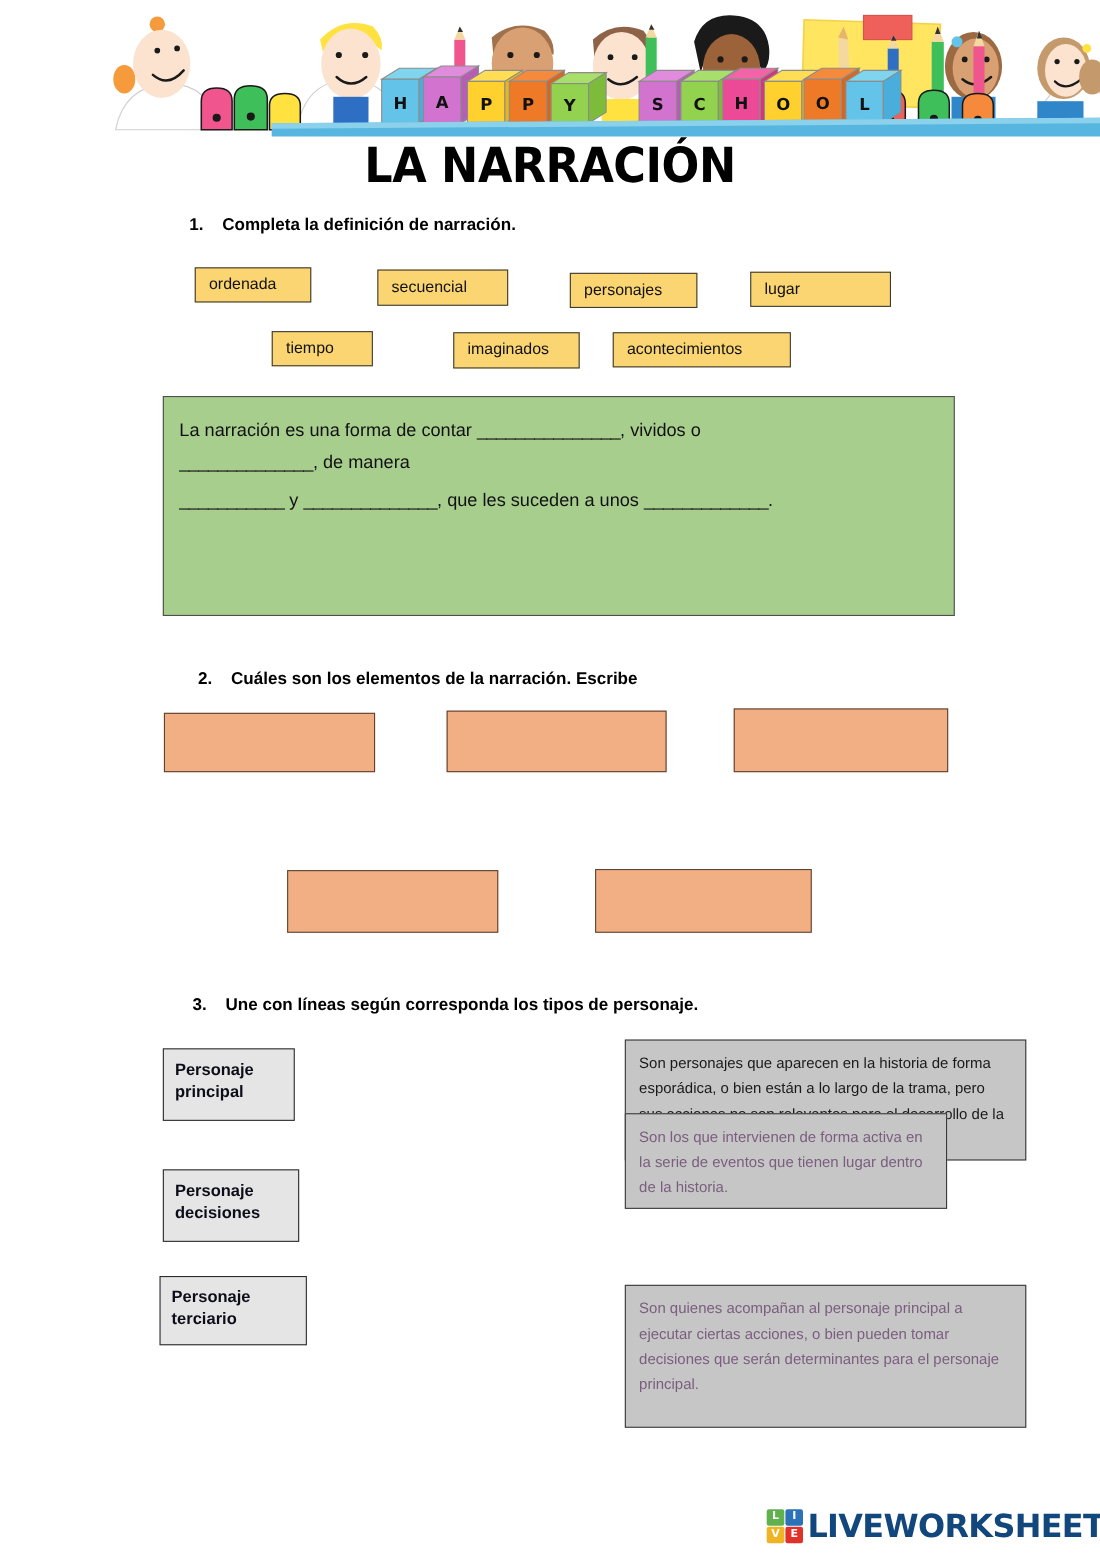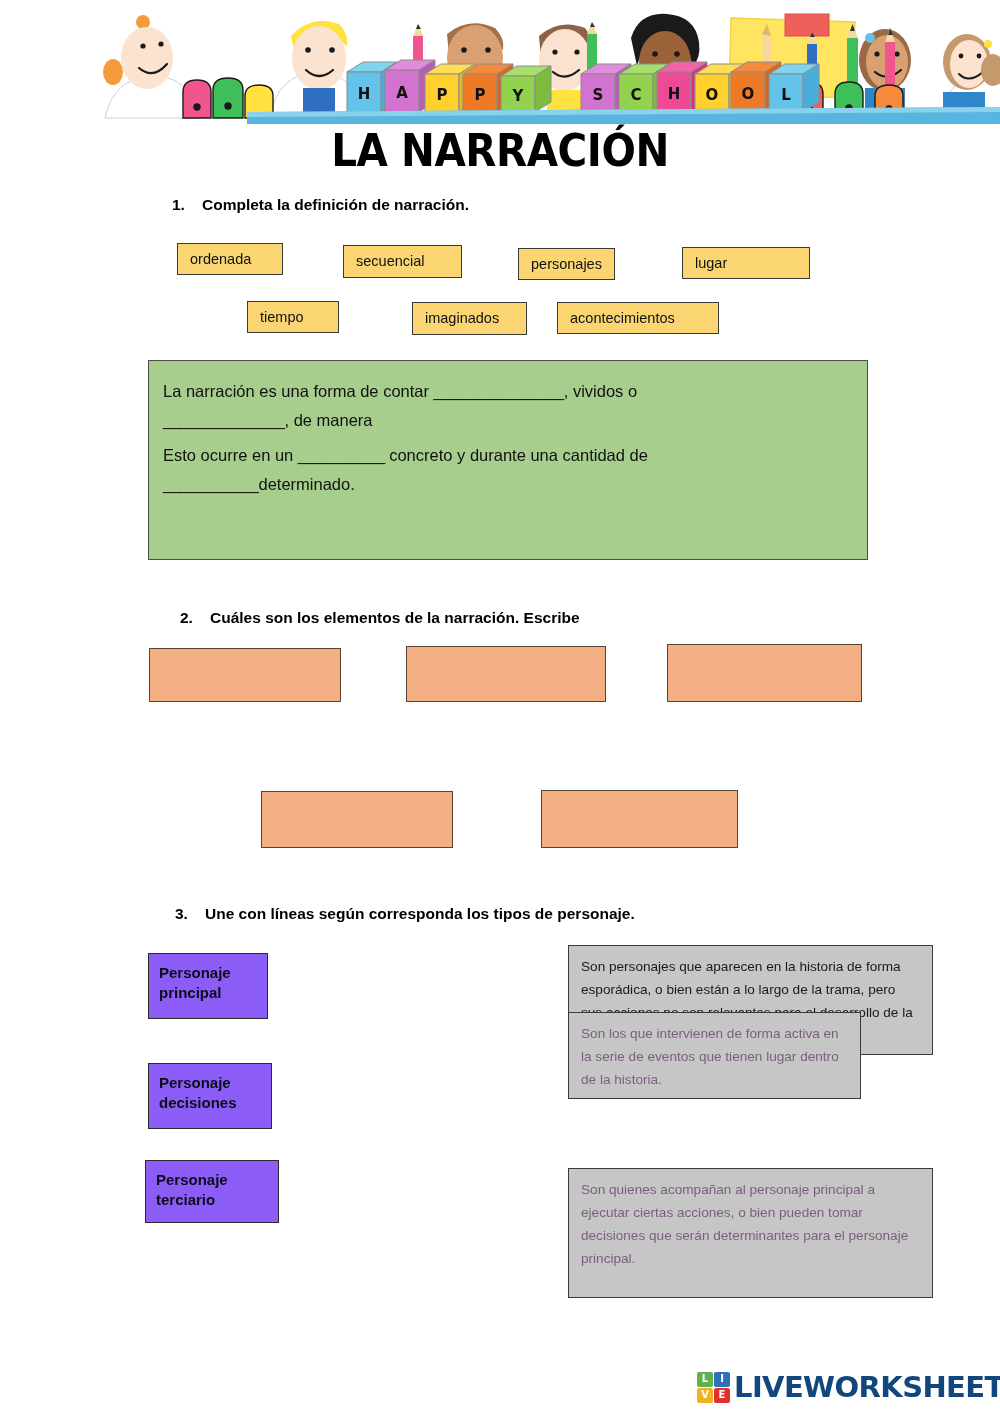--- a/index.html
+++ b/index.html
@@ -88,21 +88,21 @@
   
   .orange-box {
     position: absolute;
     background: #F2AF84;
     border: 1.5px solid #5a4436;
   }
 
   
   .blue-box {
     position: absolute;
-    background: #8b5cf6;
+    background: #e5e5e5;
     border: 1.5px solid #2b2b2b;
     font-weight: bold;
     font-size: 15px;
     line-height: 20px;
     color: #0d0d1a;
     padding: 9px 0 0 10px;
     font-family: "Liberation Sans", sans-serif;
   }
 
   
@@ -337,34 +337,33 @@
 </div>
 
 <div class="worksheet-title">LA NARRACIÓN</div>
 
 <div class="q-head q1">
   <span class="q-num">1.</span><span>Completa la definición de narración.</span>
 </div>
 
 <div class="chip" style="left:177px; top:243px; width:106px; height:32px;">ordenada</div>
 <div class="chip" style="left:343px; top:245px; width:119px; height:33px;">secuencial</div>
-<div class="chip" style="left:518px; top:248px; width:97px; height:32px;padding-left:12px;">personajes</div>
+<div class="chip" style="left:518px; top:248px; width:116px; height:32px;padding-left:12px;">personajes</div>
 <div class="chip" style="left:682px; top:247px; width:128px; height:32px;">lugar</div>
 <div class="chip" style="left:247px; top:301px; width:92px;  height:32px;">tiempo</div>
 <div class="chip" style="left:412px; top:302px; width:115px; height:33px;">imaginados</div>
 <div class="chip" style="left:557px; top:302px; width:162px; height:32px;">acontecimientos</div>
 
 <div class="green-box">
   <p>
     <span>La narración es una forma de contar </span><span class="blank">_______________</span><span>, vividos o</span><br>
     <span class="blank">______________</span><span>, de manera</span>
   </p>
   <p>
-    <span>Esto ocurre en un </span><span class="blank">__________</span><span> concreto y durante una cantidad de</span><br>
-    <span class="blank">___________</span><span>determinado.</span>
+    <span class="blank">___________</span><span>  y </span><span class="blank">______________</span><span>, que les suceden a unos </span><span class="blank">_____________</span><span>.</span>
   </p>
 </div>
 
 <div class="q-head q2">
   <span class="q-num">2.</span><span>Cuáles son los elementos de la narración. Escribe</span>
 </div>
 
 <div class="orange-box" style="left:149px; top:648px; width:192px; height:54px;"></div>
 <div class="orange-box" style="left:406px; top:646px; width:200px; height:56px;"></div>
 <div class="orange-box" style="left:667px; top:644px; width:195px; height:58px;"></div>

